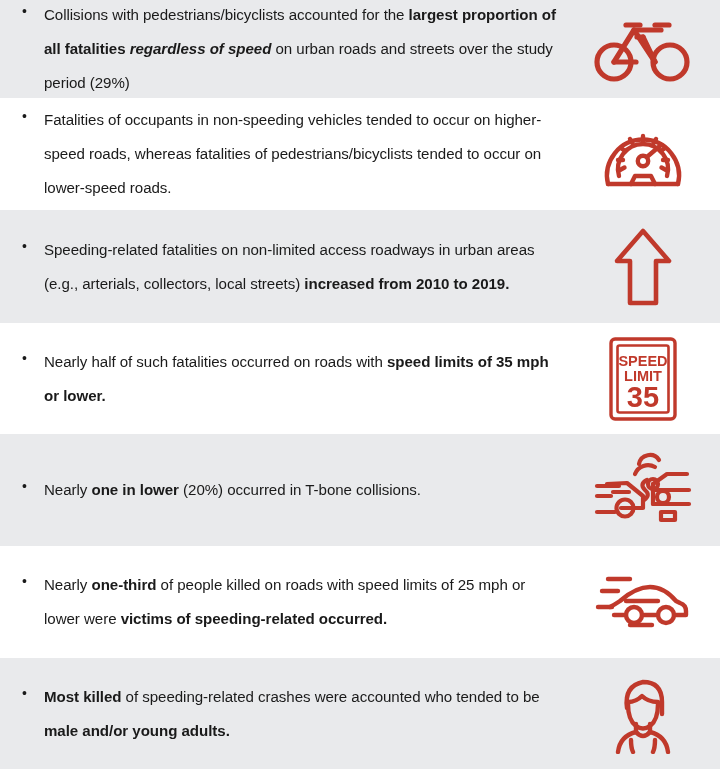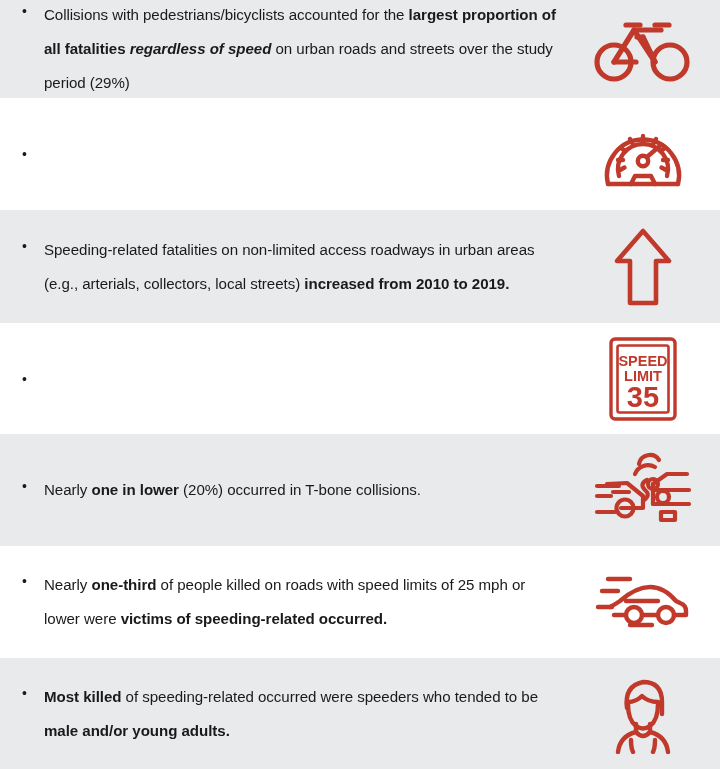--- a/index.html
+++ b/index.html
@@ -103,20 +103,23 @@
           <path d="M62 12 L76 12"></path>
           <path d="M21 49 L43 49"></path>
         </svg>
       </span>
     </div>
   </div>
 
   <div class="row plain" id="row-1">
     <div class="bullet-wrap">
       <div class="bullet-dot">•</div>
+      <div class="bullet-text">
+        <span>Fatalities of occupants in non-speeding vehicles tended to occur on higher-speed roads, whereas fatalities of pedestrians/bicyclists tended to occur on lower-speed roads.</span>
+      </div>
     </div>
     <div class="icon-cell">
       <span>
         <svg width="86" height="80" viewBox="0 0 86 80" fill="none" stroke="#c0392b" stroke-width="4.4" stroke-linecap="round" stroke-linejoin="round">
           <path d="M8 70 A36 36 0 1 1 78 70"></path>
           <path d="M8 70 L78 70"></path>
           <path d="M19 62 A25 25 0 1 1 67 62"></path>
           <path d="M31 70 L35 62 L51 62 L55 70"></path>
           <circle cx="43" cy="47" r="5.2"></circle>
           <path d="M46.6 43.2 L61 31"></path>
@@ -146,20 +149,23 @@
         <svg width="62" height="80" viewBox="0 0 62 80" fill="none" stroke="#c0392b" stroke-width="4.6" stroke-linecap="round" stroke-linejoin="round">
           <path d="M31 4 L57 34 L44 34 L44 76 L18 76 L18 34 L5 34 Z"></path>
         </svg>
       </span>
     </div>
   </div>
 
   <div class="row plain" id="row-3">
     <div class="bullet-wrap">
       <div class="bullet-dot">•</div>
+      <div class="bullet-text">
+        <span>Nearly half of such fatalities occurred on roads with </span><b>speed limits of 35 mph or lower.</b>
+      </div>
     </div>
     <div class="icon-cell">
       <span>
         <svg width="70" height="86" viewBox="0 0 70 86" fill="none">
           <rect x="3" y="3" width="64" height="80" rx="4" ry="4" fill="#ffffff" stroke="#c0392b" stroke-width="3.4"></rect>
           <rect x="9.5" y="9.5" width="51" height="67" rx="2" ry="2" fill="none" stroke="#c0392b" stroke-width="2.6"></rect>
           <text x="35" y="30" text-anchor="middle" font-family="'Liberation Sans', sans-serif" font-size="14.5" font-weight="700" fill="#c0392b">SPEED</text>
           <text x="35" y="45" text-anchor="middle" font-family="'Liberation Sans', sans-serif" font-size="14.5" font-weight="700" fill="#c0392b">LIMIT</text>
           <text x="35" y="71" text-anchor="middle" font-family="'Liberation Sans', sans-serif" font-size="29" font-weight="700" fill="#c0392b">35</text>
         </svg>
@@ -224,21 +230,21 @@
           <path d="M34 30 L66 30"></path>
         </svg>
       </span>
     </div>
   </div>
 
   <div class="row shaded" id="row-6">
     <div class="bullet-wrap">
       <div class="bullet-dot">•</div>
       <div class="bullet-text">
-        <b>Most killed</b><span> of speeding-related occurred were speeders who tended to be </span><b>male and/or young adults.</b>
+        <b>Most killed</b><span> of speeding-related crashes were accounted who tended to be </span><b>male and/or young adults.</b>
       </div>
     </div>
     <div class="icon-cell">
       <span>
         <svg width="74" height="80" viewBox="0 0 74 80" fill="none" stroke="#c0392b" stroke-width="4.4" stroke-linecap="round" stroke-linejoin="round">
           <path d="M21 34 Q18 12 37 8 Q56 8 56 28 L56 40"></path>
           <path d="M22 30 Q22 46 30 52 Q37 57 44 52 Q52 46 52 30"></path>
           <path d="M22 28 Q30 28 36 22 Q42 28 52 28"></path>
           <path d="M30 50 L30 58"></path>
           <path d="M44 50 L44 58"></path>

